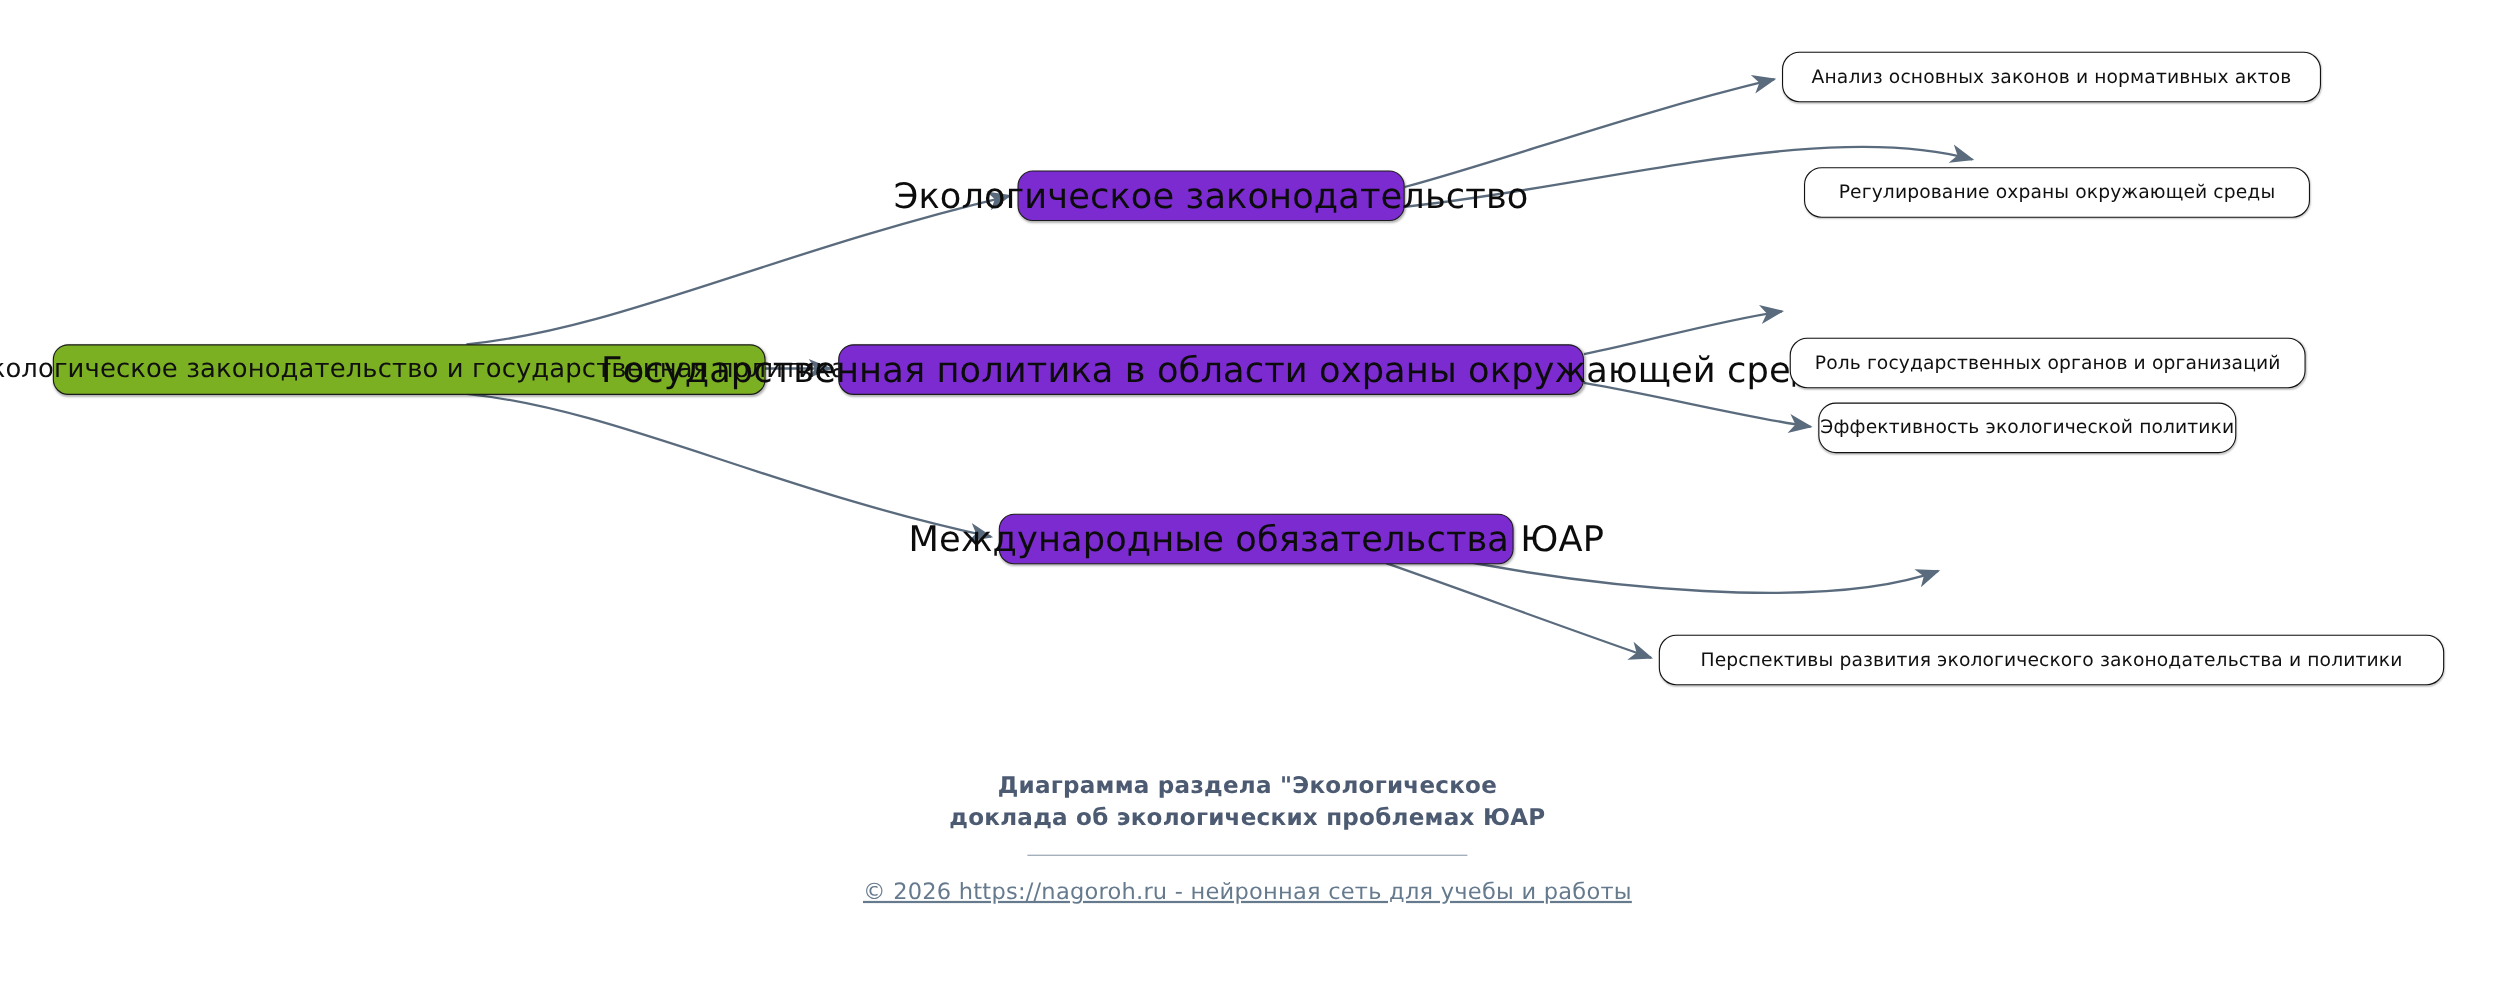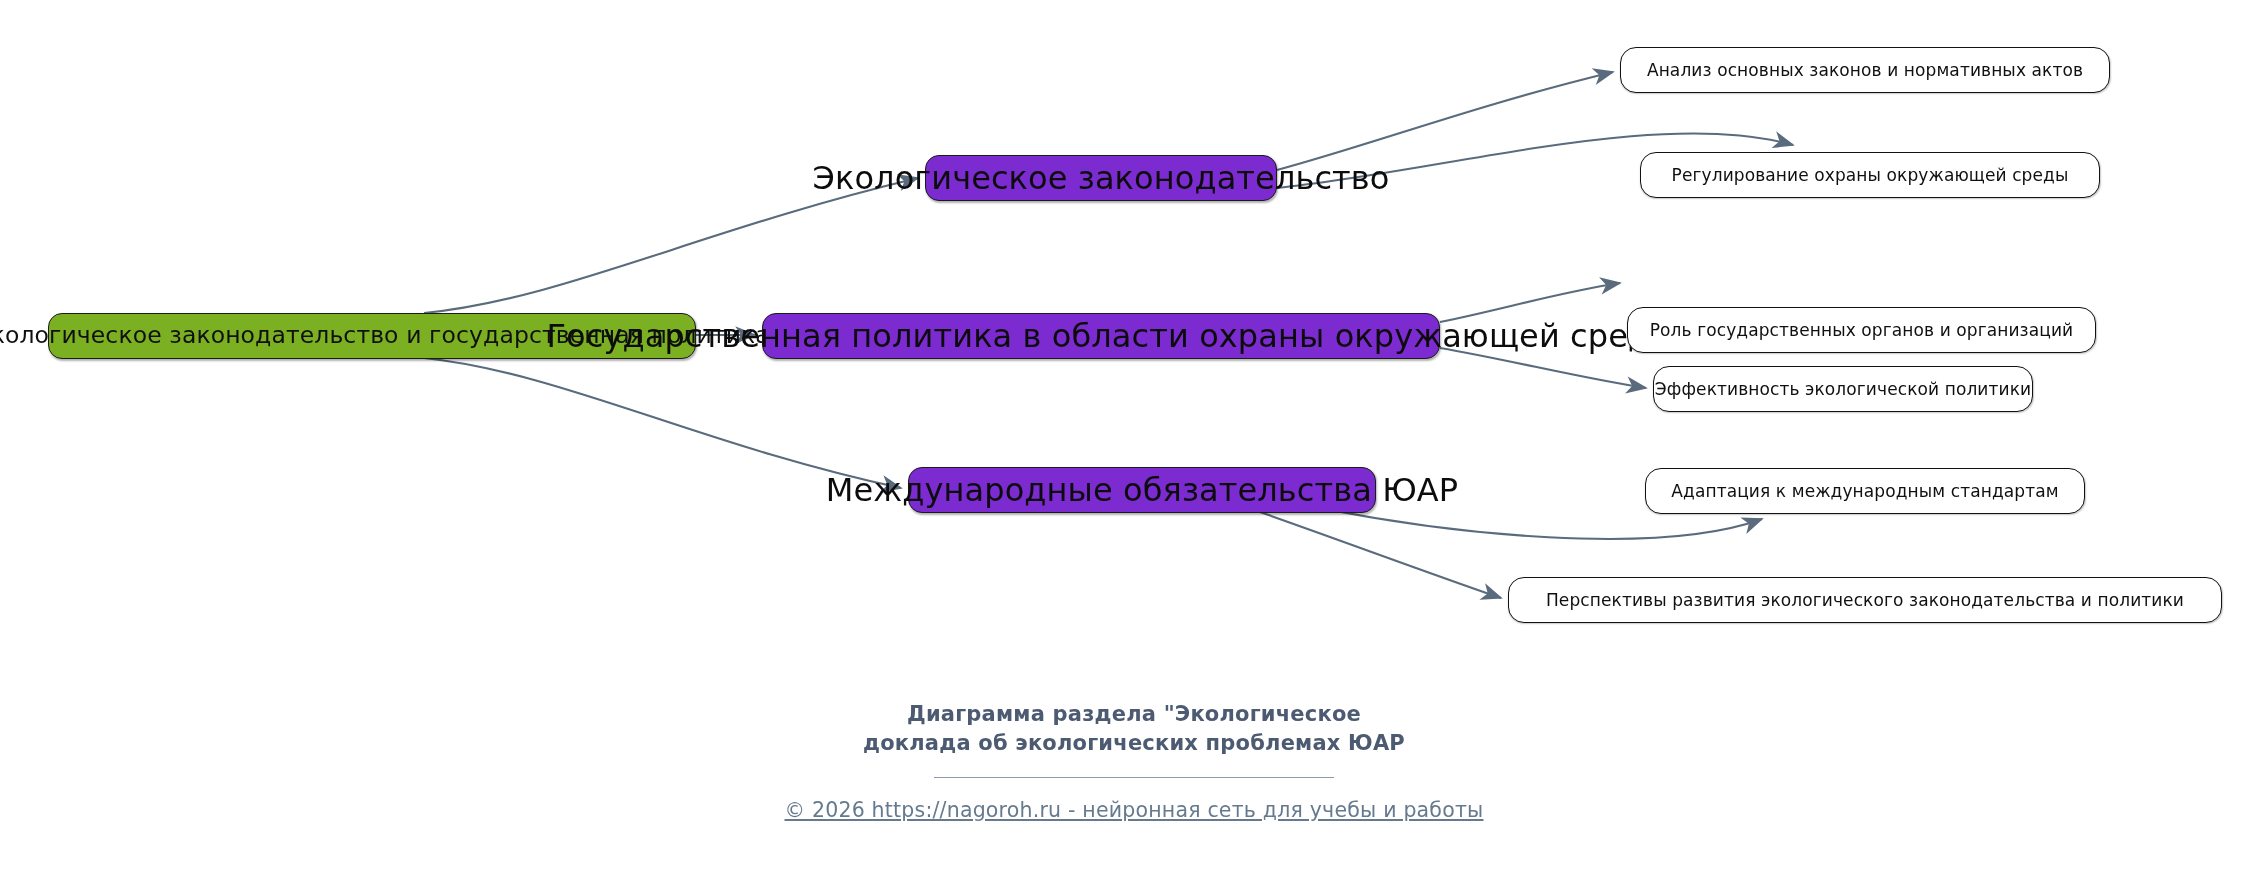--- a/index.html
+++ b/index.html
@@ -148,23 +148,20 @@
   </div>
 
   <div class="node node-leaf" style="left:1627px; top:259px; width:469px; height:46px;margin-top:48px;">
     <span class="node-label">Роль государственных органов и организаций</span>
   </div>
 
   <div class="node node-leaf" style="left:1653px; top:366px; width:380px; height:46px;text-align:right;">
     <span class="node-label">Эффективность экологической политики</span>
   </div>
 
-  <div class="node node-leaf" style="left:1645px; top:468px; width:440px; height:46px;">
-    <span class="node-label">Адаптация к международным стандартам</span>
-  </div>
 
   <div class="node node-leaf" style="left:1508px; top:577px; width:714px; height:46px;">
     <span class="node-label">Перспективы развития экологического законодательства и политики</span>
   </div>
 
   <div id="caption">
     <span class="cap-line">Диаграмма раздела "Экологическое</span>
     <span class="cap-line">доклада об экологических проблемах ЮАР</span>
   </div>
 

